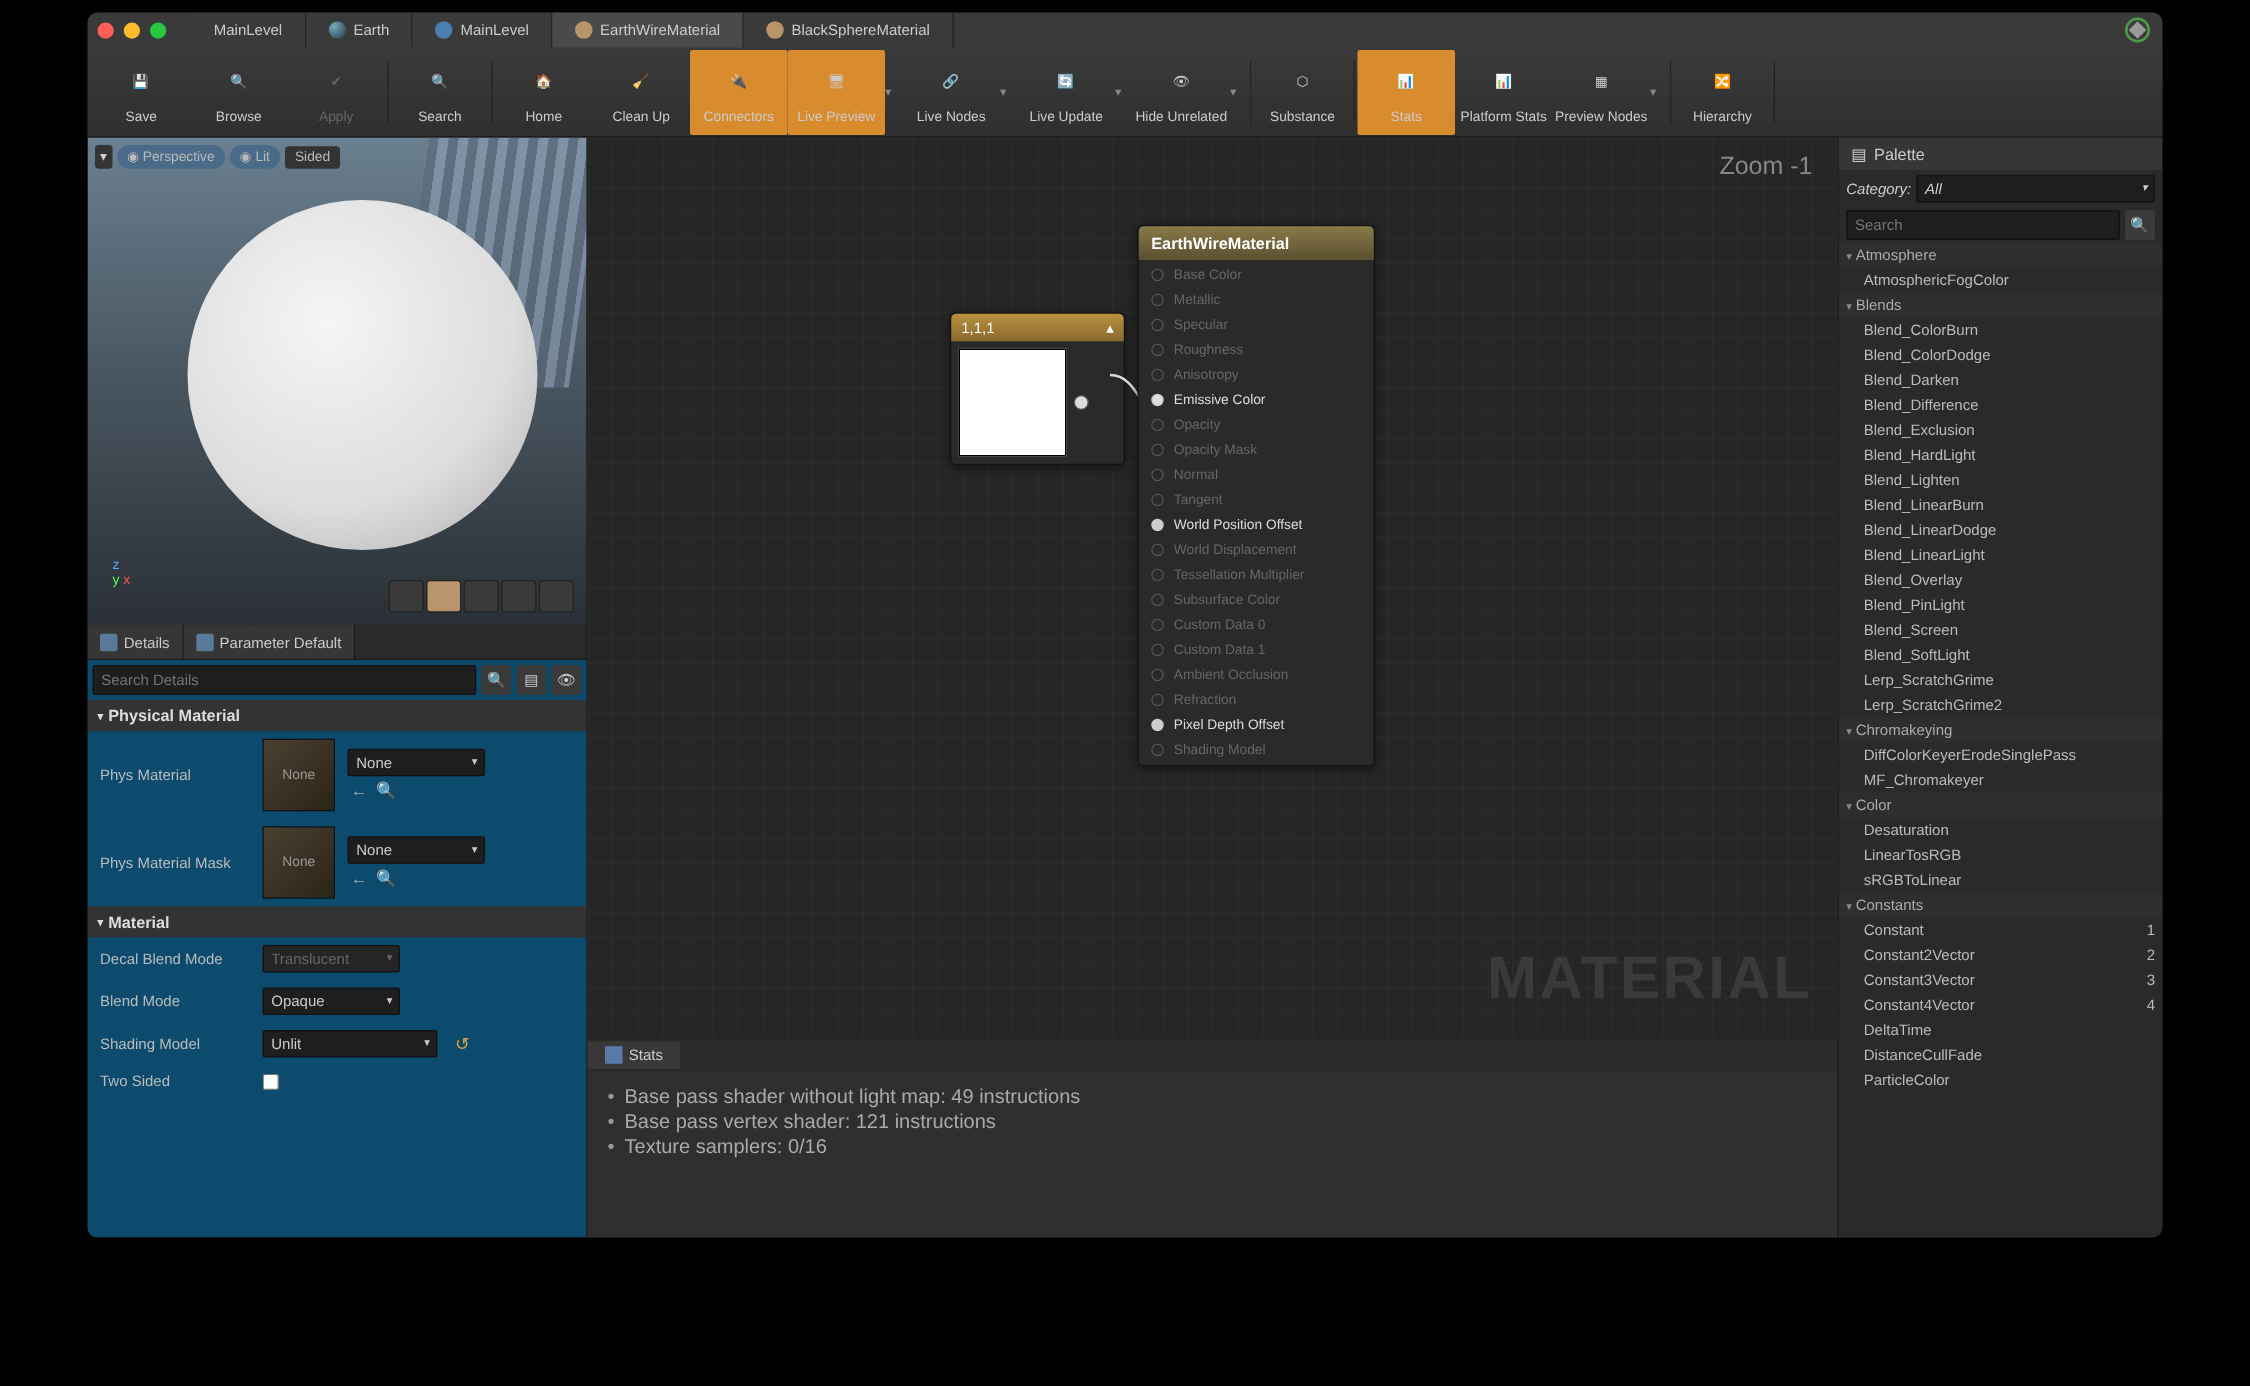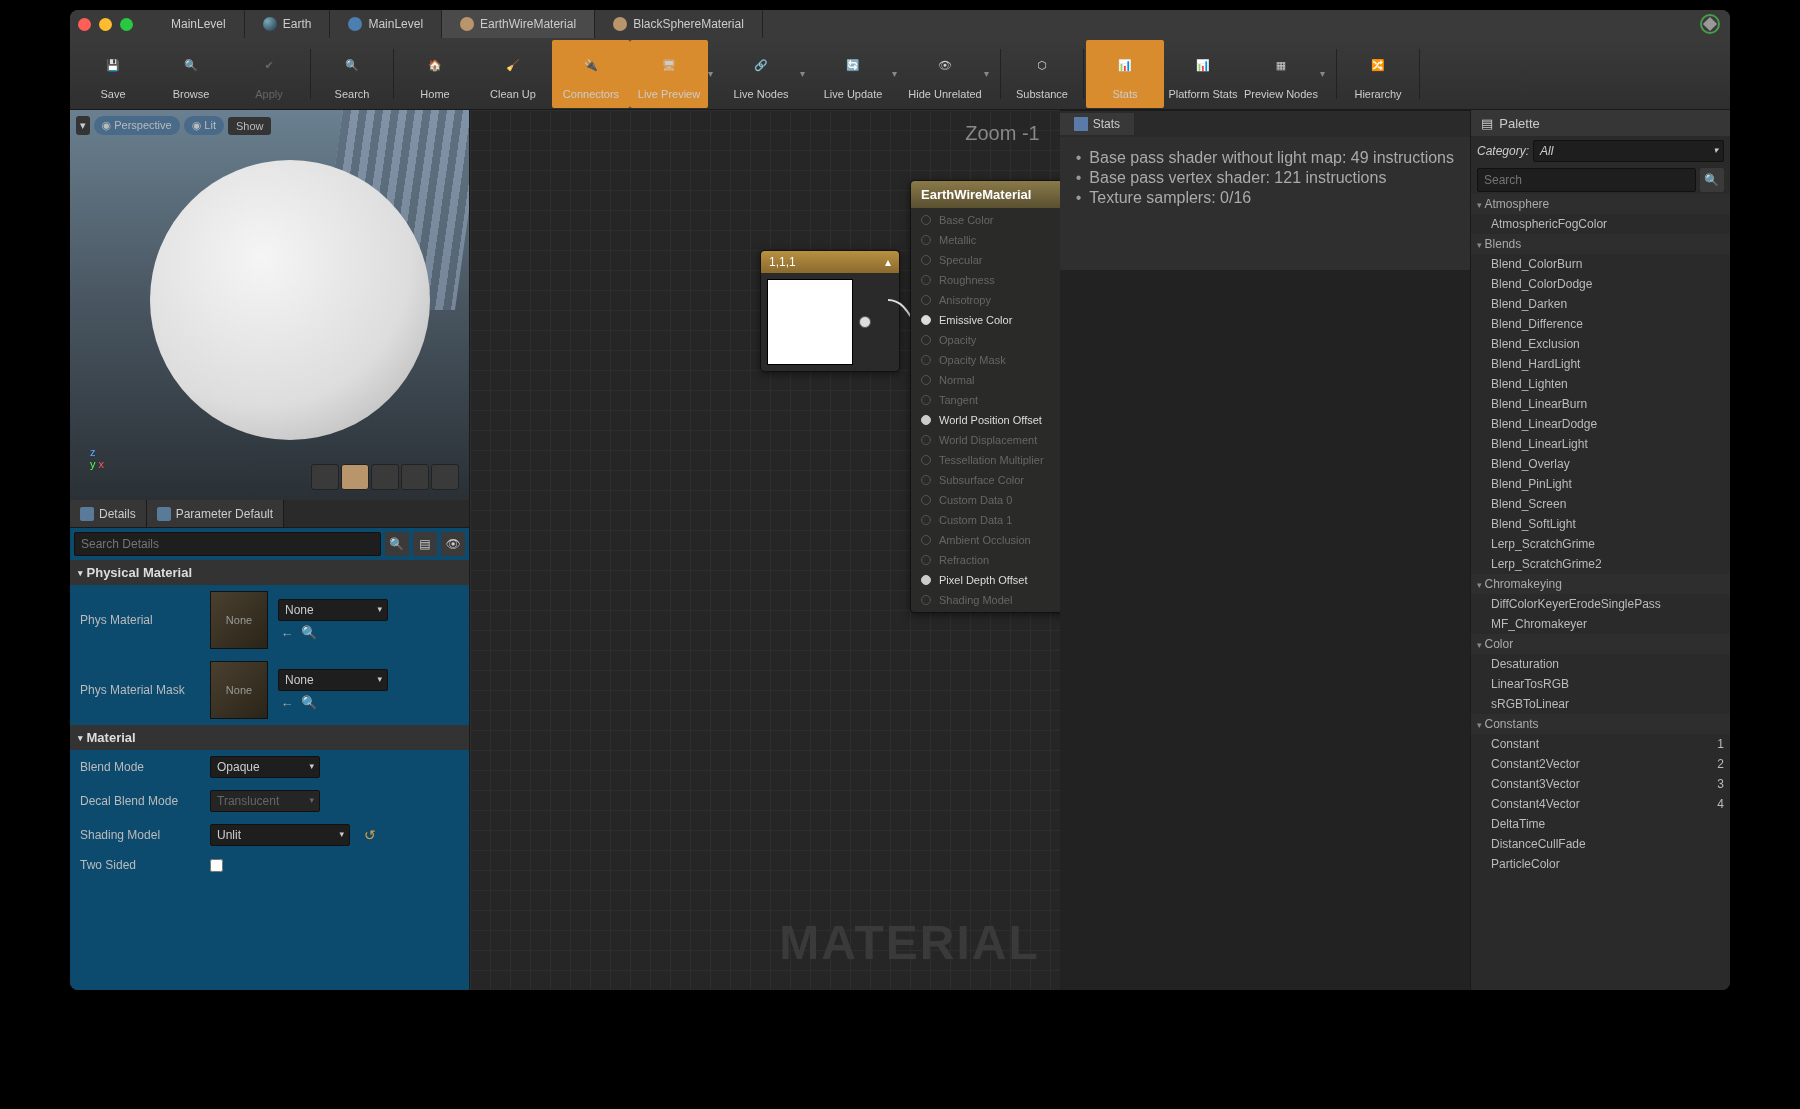--- a/index.html
+++ b/index.html
@@ -55,21 +55,21 @@
 .prop-row{display:flex;align-items:center;padding:6px 10px;gap:10px;}
 .prop-lbl{width:120px;color:#bbb;font-size:12px;}
 .thumb{width:58px;height:58px;background:linear-gradient(135deg,#4a4030,#2a2418);border:1px solid #111;display:flex;align-items:center;justify-content:center;color:#999;font-size:11px;}
 .dd{background:#1e1e1e;border:1px solid #111;color:#ccc;padding:3px 18px 3px 6px;font-size:12px;border-radius:2px;min-width:110px;position:relative;cursor:pointer;}
 .dd.dis{color:#666;background:#252525;}
 .dd::after{content:'▾';position:absolute;right:5px;top:4px;font-size:9px;}
 .mini-ic{display:flex;gap:4px;margin-top:4px;}
 .mi{width:18px;height:16px;color:#aaa;font-size:13px;text-align:center;cursor:pointer;}
 .reset{color:#d9a040;font-size:14px;margin-left:4px;cursor:pointer;}
 
-.center{flex:1;display:flex;flex-direction:row;background:#222;}
+.center{flex:1;display:flex;flex-direction:column;background:#222;}
 .graph{flex:1;position:relative;background:#262626;background-image:linear-gradient(#2e2e2e 1px,transparent 1px),linear-gradient(90deg,#2e2e2e 1px,transparent 1px);background-size:20px 20px;overflow:hidden;}
 .zoom{position:absolute;right:20px;top:12px;color:#888;font-size:20px;font-weight:300;}
 .watermark{position:absolute;right:20px;bottom:20px;color:#3a3a3a;font-size:48px;font-weight:bold;letter-spacing:2px;}
 
 .node{position:absolute;background:#2a2a2a;border:1px solid #111;border-radius:4px;box-shadow:0 2px 8px rgba(0,0,0,0.5);}
 .node-hdr{background:linear-gradient(#b89040,#8a6a2e);color:#fff;font-size:12px;padding:4px 8px;border-radius:4px 4px 0 0;display:flex;justify-content:space-between;align-items:center;gap:48px;}
 .const-node{left:290px;top:140px;width:140px;}
 .const-body{padding:6px;display:flex;align-items:center;gap:6px;}
 .swatch{width:86px;height:86px;background:#fff;border:1px solid #000;}
 .pin{width:12px;height:12px;border-radius:50%;background:#ddd;border:1px solid #555;cursor:pointer;}
@@ -217,21 +217,21 @@
   <div class="body">
 
     <div class="left-col">
       <div class="viewport">
         <div class="building"></div>
         <div class="sphere"></div>
         <div class="vp-top">
           <div class="vp-drop">▾</div>
           <div class="vp-btn pill">◉ <span>Perspective</span></div>
           <div class="vp-btn pill">◉ <span>Lit</span></div>
-          <div class="vp-btn">Show</div>
+          <div class="vp-btn">Sided</div>
         </div>
         <div class="axes">
           <div class="z">z</div>
           <span class="y">y</span>&nbsp;<span class="x">x</span>
         </div>
         <div class="vp-icons">
           <div class="vp-i"></div>
           <div class="vp-i sel"></div>
           <div class="vp-i"></div>
           <div class="vp-i"></div>
@@ -277,26 +277,26 @@
             <div class="dd">None</div>
             <div class="mini-ic">
               <span class="mi">←</span>
               <span class="mi">🔍</span>
             </div>
           </div>
         </div>
 
         <div class="cat-hdr">Material</div>
         <div class="prop-row">
+          <div class="prop-lbl">Decal Blend Mode</div>
+          <div class="dd dis">Translucent</div>
+        </div>
+        <div class="prop-row">
           <div class="prop-lbl">Blend Mode</div>
           <div class="dd">Opaque</div>
-        </div>
-        <div class="prop-row">
-          <div class="prop-lbl">Decal Blend Mode</div>
-          <div class="dd dis">Translucent</div>
         </div>
         <div class="prop-row">
           <div class="prop-lbl">Shading Model</div>
           <div class="dd" style="min-width:140px">Unlit</div>
           <span class="reset">↺</span>
         </div>
         <div class="prop-row">
           <div class="prop-lbl">Two Sided</div>
           <input type="checkbox" style="">
         </div>

